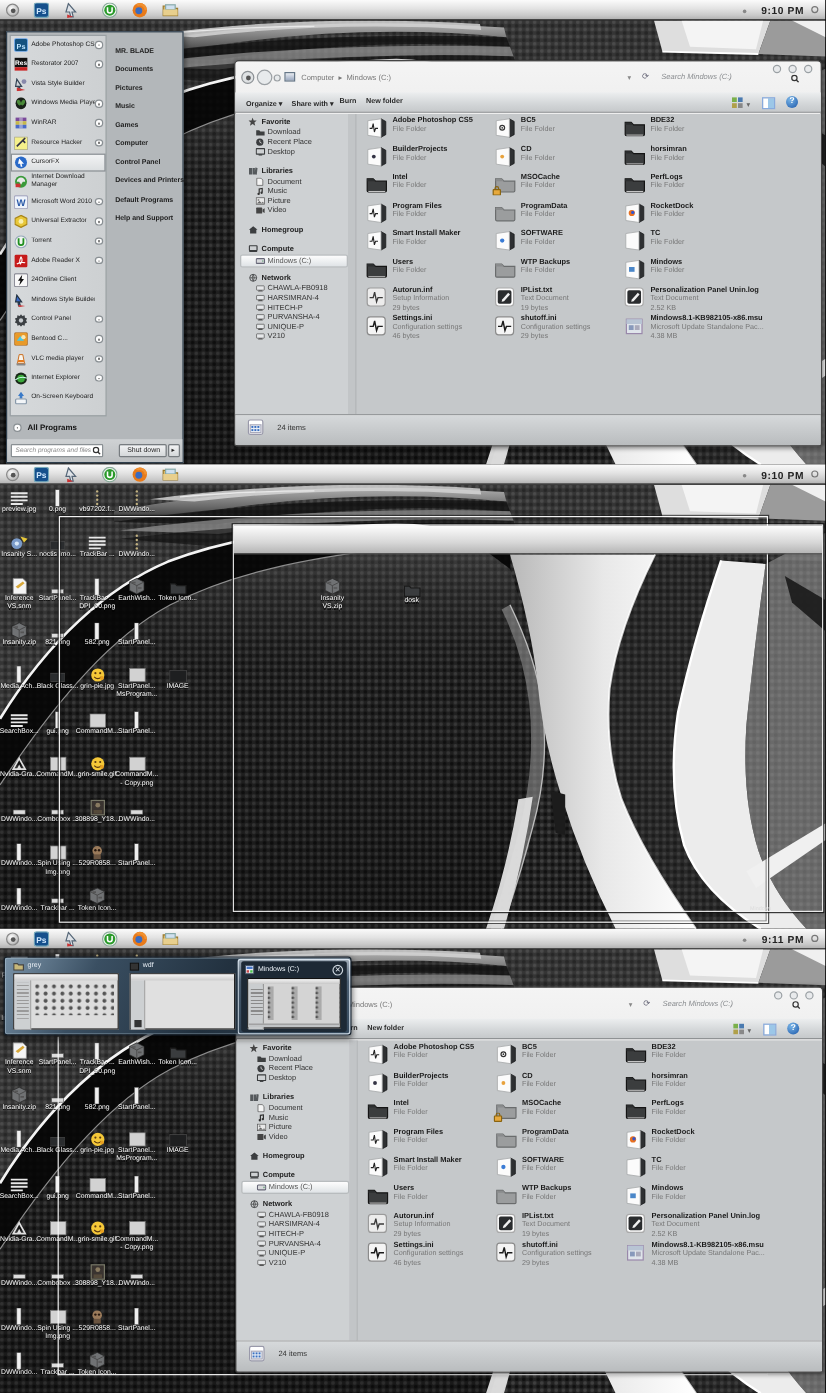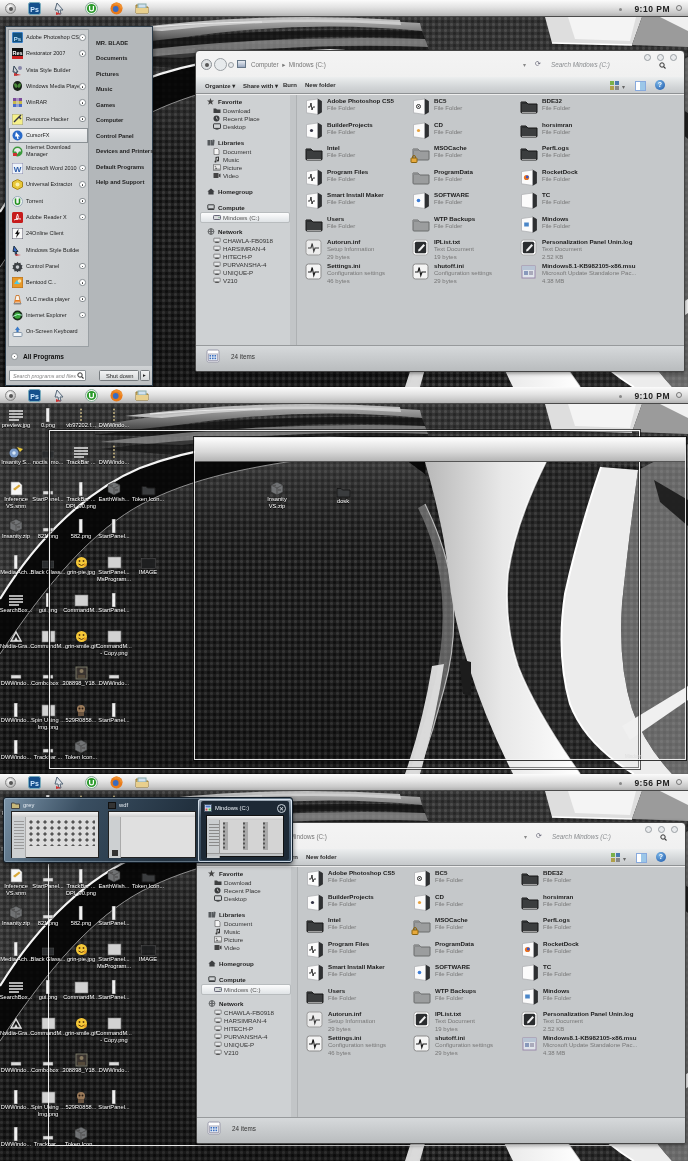--- a/index.html
+++ b/index.html
@@ -1328,21 +1328,21 @@
           <path d="M6.5,0.5 A6,6 0 0 1 12.5,6.5 L10.5,6.5 A4,4 0 0 0 5,3 A4,4 0 0 0 3,2.2 A6,6 0 0 1 6.5,0.5 Z" fill="#f09030"></path>
         </svg>
       </div>
       <div style="position:absolute;left:135px;top:2px">
         <svg width="14" height="13">
           <path d="M1,3 L5,3 L6,5 L13,5 L13,11 L1,11 Z" fill="#d9b96c" stroke="#9a7b2f"></path>
           <rect x="3" y="2" width="8" height="4" fill="#cfe0ef" stroke="#8aa"></rect>
           <path d="M1,6 L13,6 L13,11 L1,11 Z" fill="#e8cf8d"></path>
         </svg>
       </div>
-      <div style="position:absolute;right:18px;top:4px;font-size:8.5px;font-weight:bold;color:#222;letter-spacing:0.5px">9:56 PM</div>
+      <div style="position:absolute;right:18px;top:4px;font-size:8.5px;font-weight:bold;color:#222;letter-spacing:0.5px">9:11 PM</div>
       <div style="position:absolute;right:6px;top:5px;width:6px;height:6px;border:1px solid #777;border-radius:50%"></div>
       <div style="position:absolute;right:66px;top:8px;width:3px;height:3px;background:#888;border-radius:50%"></div>
     </div>
 <div style="position:absolute;left:0;top:774px;width:688px;height:387px;z-index:5;pointer-events:none">
       <div style="position:absolute;left:-6px;top:20px;width:44px;text-align:center">
         <div style="height:15px;display:flex;align-items:flex-end;justify-content:center">
           <svg width="16" height="13">
             <g stroke="#e8e8e8" stroke-width="1.6">
               <path d="M1,2 H15 M1,5 H15 M1,8 H15 M1,11 H11"></path>
             </g>

